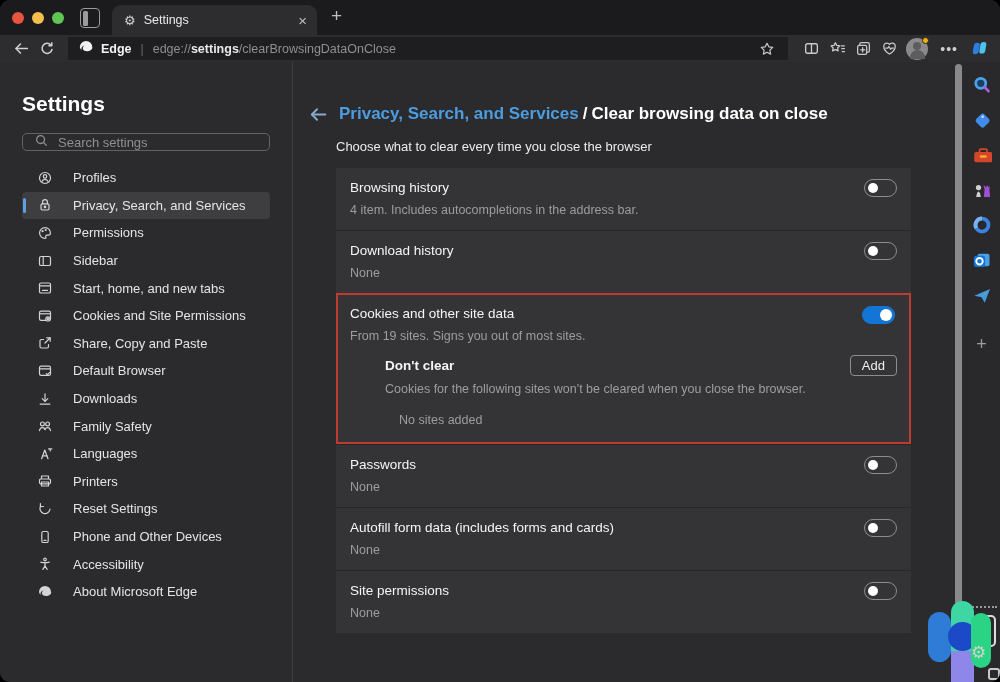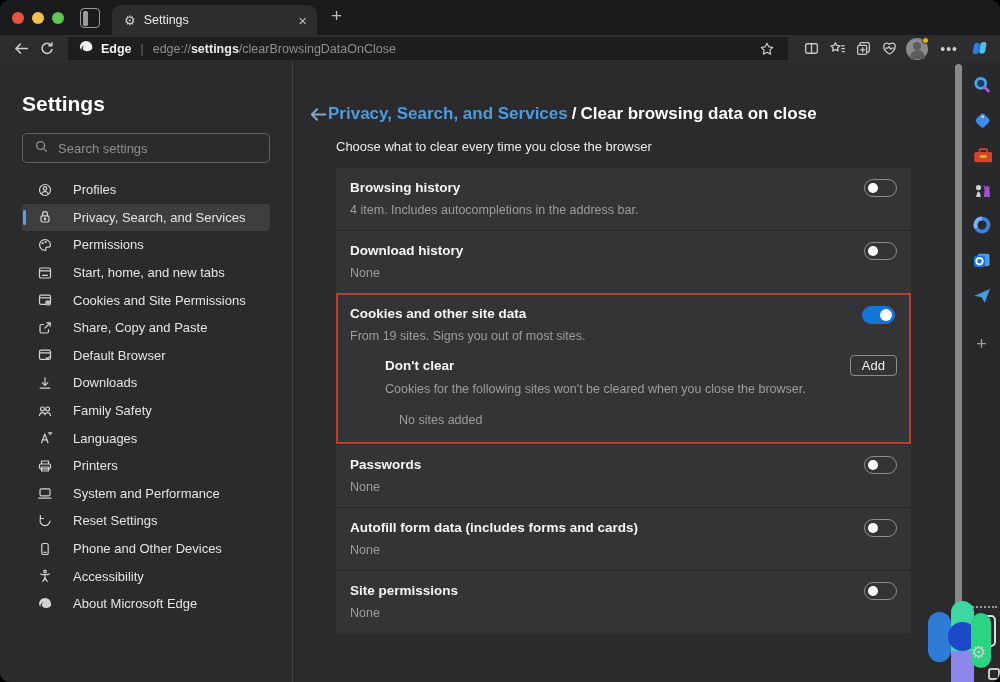--- a/index.html
+++ b/index.html
@@ -34,40 +34,40 @@
   .avatar::before { content:""; position:absolute; left:7px; top:4px; width:8px; height:8px; border-radius:50%; background:#5d5d5f; }
   .avatar::after { content:""; position:absolute; left:3.5px; top:12px; width:15px; height:9px; border-radius:8px 8px 0 0; background:#5d5d5f; }
   .avatar .badge { position:absolute; right:-1px; top:-1px; width:7px; height:7px; border-radius:50%; background:#f2b200; border:1.5px solid #2d2d2f; }
   .dots { color:#cfcfcf; font-size:14px; letter-spacing:1px; padding:0 6px; }
 
   
   .content { flex:1; display:flex; min-height:0; position:relative; background:#2b2b2d; }
 
   .left-nav { width:293px; flex:none; border-right:1px solid #404042; padding:30px 22px 0 22px; }
   .nav-title { color:#fff; font-size:21px; font-weight:bold; margin-bottom:17px; }
-  .searchbox { height:30px; border:1px solid #636365; border-radius:5px; display:flex; align-items:center; gap:9px; padding:0 11px; margin-bottom:13px; }
+  .searchbox { height:18px; border:1px solid #636365; border-radius:5px; display:flex; align-items:center; gap:9px; padding:0 11px; margin-bottom:13px; }
   .searchbox input { background:transparent; border:none; outline:none; color:#e6e6e6; font-size:13px; width:100%; font-family:inherit; }
   .searchbox input::placeholder { color:#8f8f91; }
   .nav-item { height:27.6px; display:flex; align-items:center; gap:20px; padding:0 8px 0 15px; border-radius:4px; font-size:13px; color:#e4e4e4; position:relative; cursor:default; }
   .nav-item svg { flex:none; }
   .nav-item.selected { background:#3e3e40; }
   .nav-item.selected::before { content:""; position:absolute; left:1px; top:6px; bottom:6px; width:3px; border-radius:2px; background:#5ba0e0; }
 
   .main { flex:1; min-width:0; padding:42px 0 0 16px; }
-  .page-head { display:flex; align-items:center; }
+  .page-head { display:flex; align-items:center; gap:11px; }
   .back-arrow { flex:none; display:flex; }
   .crumbs { font-size:17px; font-weight:bold; }
   .crumb-link { color:#4c9ce0; }
   .crumb-sep { color:#fff; padding:0 4px; }
   .crumb-cur { color:#fff; }
   .subtitle { margin:15px 0 0 27px; font-size:13px; color:#ececec; }
   .cards { width:575px; margin:14px 0 0 27px; border-radius:3px; }
   .row { background:#343437; position:relative; padding:12px 14px 13px 14px; }
   .row + .row { border-top:1px solid #28282a; }
-  .row-title { color:#f5f5f5; font-size:13.5px; font-weight:bold; margin-bottom:8px; padding-right:64px; }
+  .row-title { color:#f5f5f5; font-size:13.5px; font-weight:normal; margin-bottom:8px; padding-right:64px; }
   .row-desc { color:#9d9d9f; font-size:12.5px; }
   .row.highlight { border:2px solid #bf3b2f; border-radius:0; padding:11px 12px 12px 12px; }
   .toggle { position:absolute; right:14px; top:11px; width:33px; height:18px; border-radius:10px; border:1px solid #8d8d8f; }
   .toggle::before { content:""; position:absolute; left:3px; top:3px; width:10px; height:10px; border-radius:50%; background:#fff; }
   .toggle.on { background:#1375d6; border-color:#1375d6; }
   .toggle.on::before { left:auto; right:2px; top:2px; width:12px; height:12px; }
   .subblock { margin:15px 0 0 35px; position:relative; }
   .sub-title { color:#f5f5f5; font-size:13.5px; font-weight:bold; margin-bottom:9px; }
   .sub-desc { color:#9d9d9f; font-size:12.5px; }
   .sub-empty { color:#9d9d9f; font-size:12.5px; margin:17px 0 3px 14px; }
@@ -211,20 +211,27 @@
       </div>
       <div class="nav-item">
         <svg width="16" height="16" viewBox="0 0 16 16" fill="none" stroke="#d4d4d4" stroke-width="1.2" stroke-linecap="round">
             <path d="M8 2.6a5.4 5.4 0 100 10.8c.9 0 1.2-.6.8-1.3-.5-.9.2-2 1.2-2h1.5c1 0 1.9-.9 1.9-2.1A5.4 5.4 0 008 2.6z"></path>
             <circle cx="5.6" cy="6.2" r=".5"></circle>
             <circle cx="8.7" cy="5" r=".5"></circle>
           </svg>
         <span>Permissions</span>
       </div>
       <div class="nav-item">
+        <svg width="16" height="16" viewBox="0 0 16 16" fill="none" stroke="#d4d4d4" stroke-width="1.2" stroke-linejoin="round">
+            <rect x="2.5" y="3.5" width="11" height="9" rx="1.6"></rect>
+            <path d="M6.2 3.5v9"></path>
+          </svg>
+        <span>Sidebar</span>
+      </div>
+      <div class="nav-item">
         <svg width="16" height="16" viewBox="0 0 16 16" fill="none" stroke="#d4d4d4" stroke-width="1.2" stroke-linecap="round" stroke-linejoin="round">
             <rect x="2.5" y="3" width="11" height="10" rx="1.6"></rect>
             <path d="M2.5 5.8h11"></path>
             <path d="M5.5 10.4h5"></path>
           </svg>
         <span>Start, home, and new tabs</span>
       </div>
       <div class="nav-item">
         <svg width="16" height="16" viewBox="0 0 16 16" fill="none" stroke="#d4d4d4" stroke-width="1.2" stroke-linejoin="round">
             <rect x="2.5" y="3.2" width="11" height="9.2" rx="1.6"></rect>
@@ -275,27 +282,20 @@
           </svg>
         <span>Languages</span>
       </div>
       <div class="nav-item">
         <svg width="16" height="16" viewBox="0 0 16 16" fill="none" stroke="#d4d4d4" stroke-width="1.2" stroke-linejoin="round">
             <path d="M4.5 6V3h7v3"></path>
             <rect x="2.5" y="6" width="11" height="4.8" rx="1.2"></rect>
             <rect x="4.5" y="9" width="7" height="4"></rect>
           </svg>
         <span>Printers</span>
-      </div>
-      <div class="nav-item">
-        <svg width="16" height="16" viewBox="0 0 16 16" fill="none" stroke="#d4d4d4" stroke-width="1.2" stroke-linecap="round" stroke-linejoin="round">
-            <rect x="3" y="3.8" width="10" height="7" rx="1.2"></rect>
-            <path d="M1.8 13.2h12.4"></path>
-          </svg>
-        <span>System and Performance</span>
       </div>
       <div class="nav-item">
         <svg width="16" height="16" viewBox="0 0 16 16" fill="none" stroke="#d4d4d4" stroke-width="1.2" stroke-linecap="round" stroke-linejoin="round">
             <path d="M13 8A5 5 0 113.6 5.3"></path>
             <path d="M3.4 2.5v3h3"></path>
           </svg>
         <span>Reset Settings</span>
       </div>
       <div class="nav-item">
         <svg width="16" height="16" viewBox="0 0 16 16" fill="none" stroke="#d4d4d4" stroke-width="1.2" stroke-linecap="round" stroke-linejoin="round">

